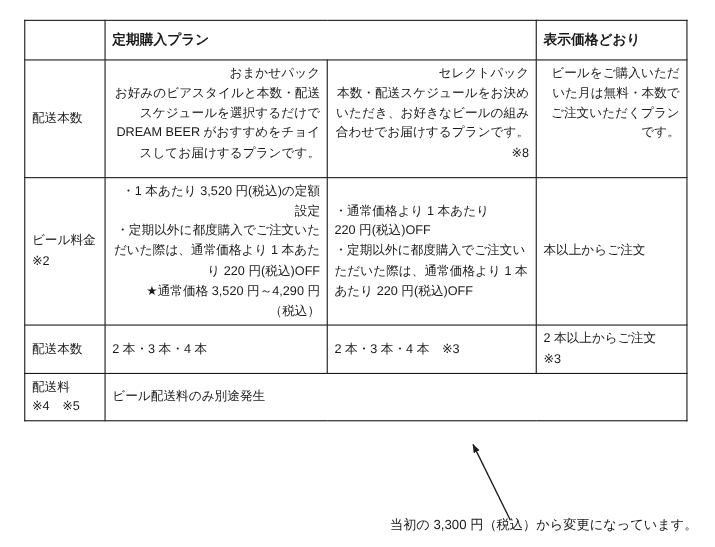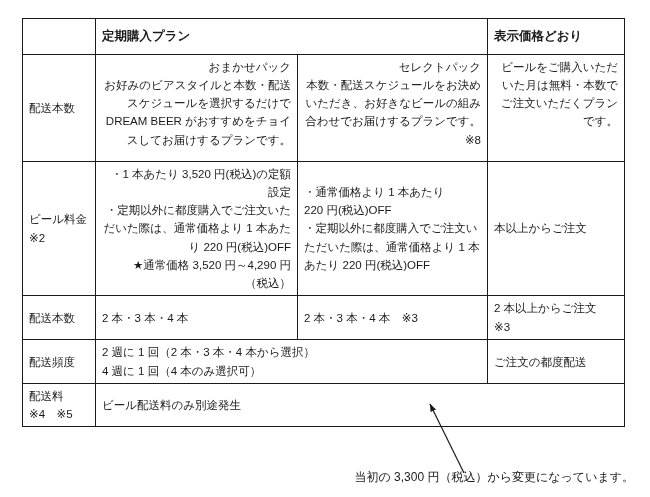--- a/index.html
+++ b/index.html
@@ -103,26 +103,20 @@
 ・定期以外に都度購入でご注文いただいた際は、通常価格より 1 本あたり 220 円(税込)OFF</td>
     <td>本以上からご注文</td>
   </tr>
   <tr class="r4">
     <td>配送本数</td>
     <td>2 本・3 本・4 本</td>
     <td>2 本・3 本・4 本　※3</td>
     <td>2 本以上からご注文
 ※3</td>
   </tr>
-  <tr class="r5">
-    <td>配送頻度</td>
-    <td colspan="2">2 週に 1 回（2 本・3 本・4 本から選択）
-4 週に 1 回（4 本のみ選択可）</td>
-    <td>ご注文の都度配送</td>
-  </tr>
   <tr class="r7">
     <td>配送料
 ※4　※5</td>
     <td colspan="3">ビール配送料のみ別途発生</td>
   </tr>
 </tbody>
   </table>
 
 <div class="footnote">当初の 3,300 円（税込）から変更になっています。</div>
 

